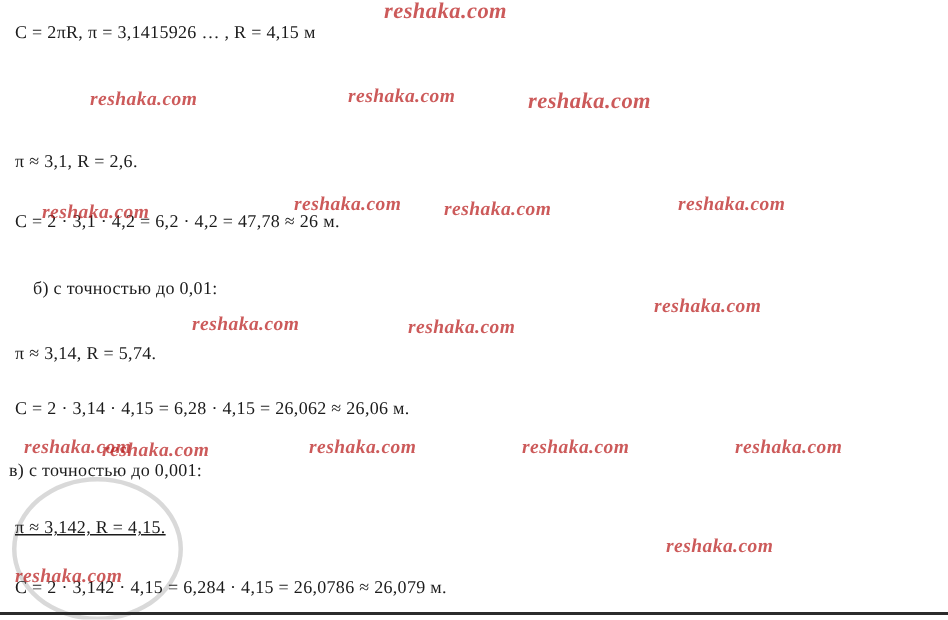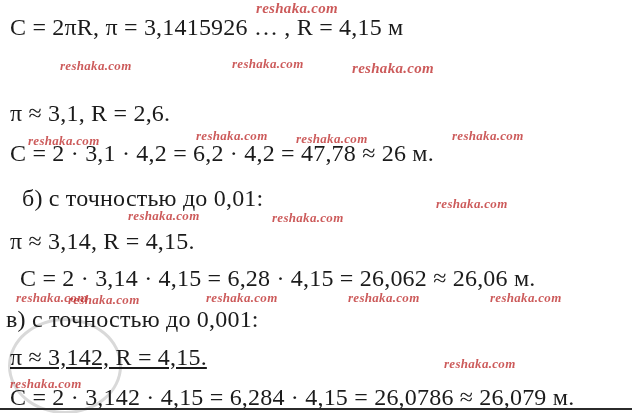--- a/index.html
+++ b/index.html
@@ -19,21 +19,21 @@
   #page {
     position: relative;
     width: 632px;
     height: 413px;
   }
 
   .line {
     position: absolute;
     white-space: nowrap;
     font-family: "Liberation Serif", serif;
-    font-size: 24px;
+    font-size: 12px;
     color: #1b1b1b;
     letter-spacing: 0.2px;
   }
 
   
   .wm {
     position: absolute;
     font-family: "Liberation Serif", serif;
     font-style: italic;
     font-weight: 700;
@@ -73,22 +73,22 @@
 <body>
 
 <div id="page">
 
   <div class="ghost-circle"></div>
 
   <div class="line" style="left:10px; top:14px;">C = 2πR,          π = 3,1415926 … ,             R = 4,15 м</div>
   <div class="line" style="left:10px; top:100px;">π ≈ 3,1,       R = 2,6.</div>
   <div class="line" style="left:10px; top:140px;">C = 2 · 3,1 · 4,2 = 6,2 · 4,2 = 47,78 ≈ 26 м.</div>
   <div class="line" style="left:22px;  top:185px;">б) с точностью до 0,01:</div>
-  <div class="line" style="left:10px; top:228px;">π ≈ 3,14,         R = 4,15.</div>
-  <div class="line" style="left:20px; top:265px;">C = 2 · 3,14 · 4,15 = 6,28 · 4,15 = 26,062 ≈ 26,06 м.</div>
+  <div class="line" style="left:10px; top:228px;">π ≈ 3,14,         R = 5,74.</div>
+  <div class="line" style="left:10px; top:265px;">C = 2 · 3,14 · 4,15 = 6,28 · 4,15 = 26,062 ≈ 26,06 м.</div>
   <div class="line" style="left:6px;  top:306px;">в) с точностью до 0,001:</div>
   <div class="line" style="left:10px; top:344px;text-decoration:underline;">π ≈ 3,142,        R = 4,15.</div>
   <div class="line" style="left:10px; top:384px;">C = 2 · 3,142 · 4,15 = 6,284 · 4,15 = 26,0786 ≈ 26,079 м.</div>
 
   <div class="bottom-rule"></div>
 
   <div class="wm big" style="left:256px; top:0px;">reshaka.com</div>
   <div class="wm" style="left:60px;  top:58px;">reshaka.com</div>
   <div class="wm" style="left:232px; top:56px;">reshaka.com</div>
   <div class="wm big" style="left:352px; top:60px;">reshaka.com</div>

